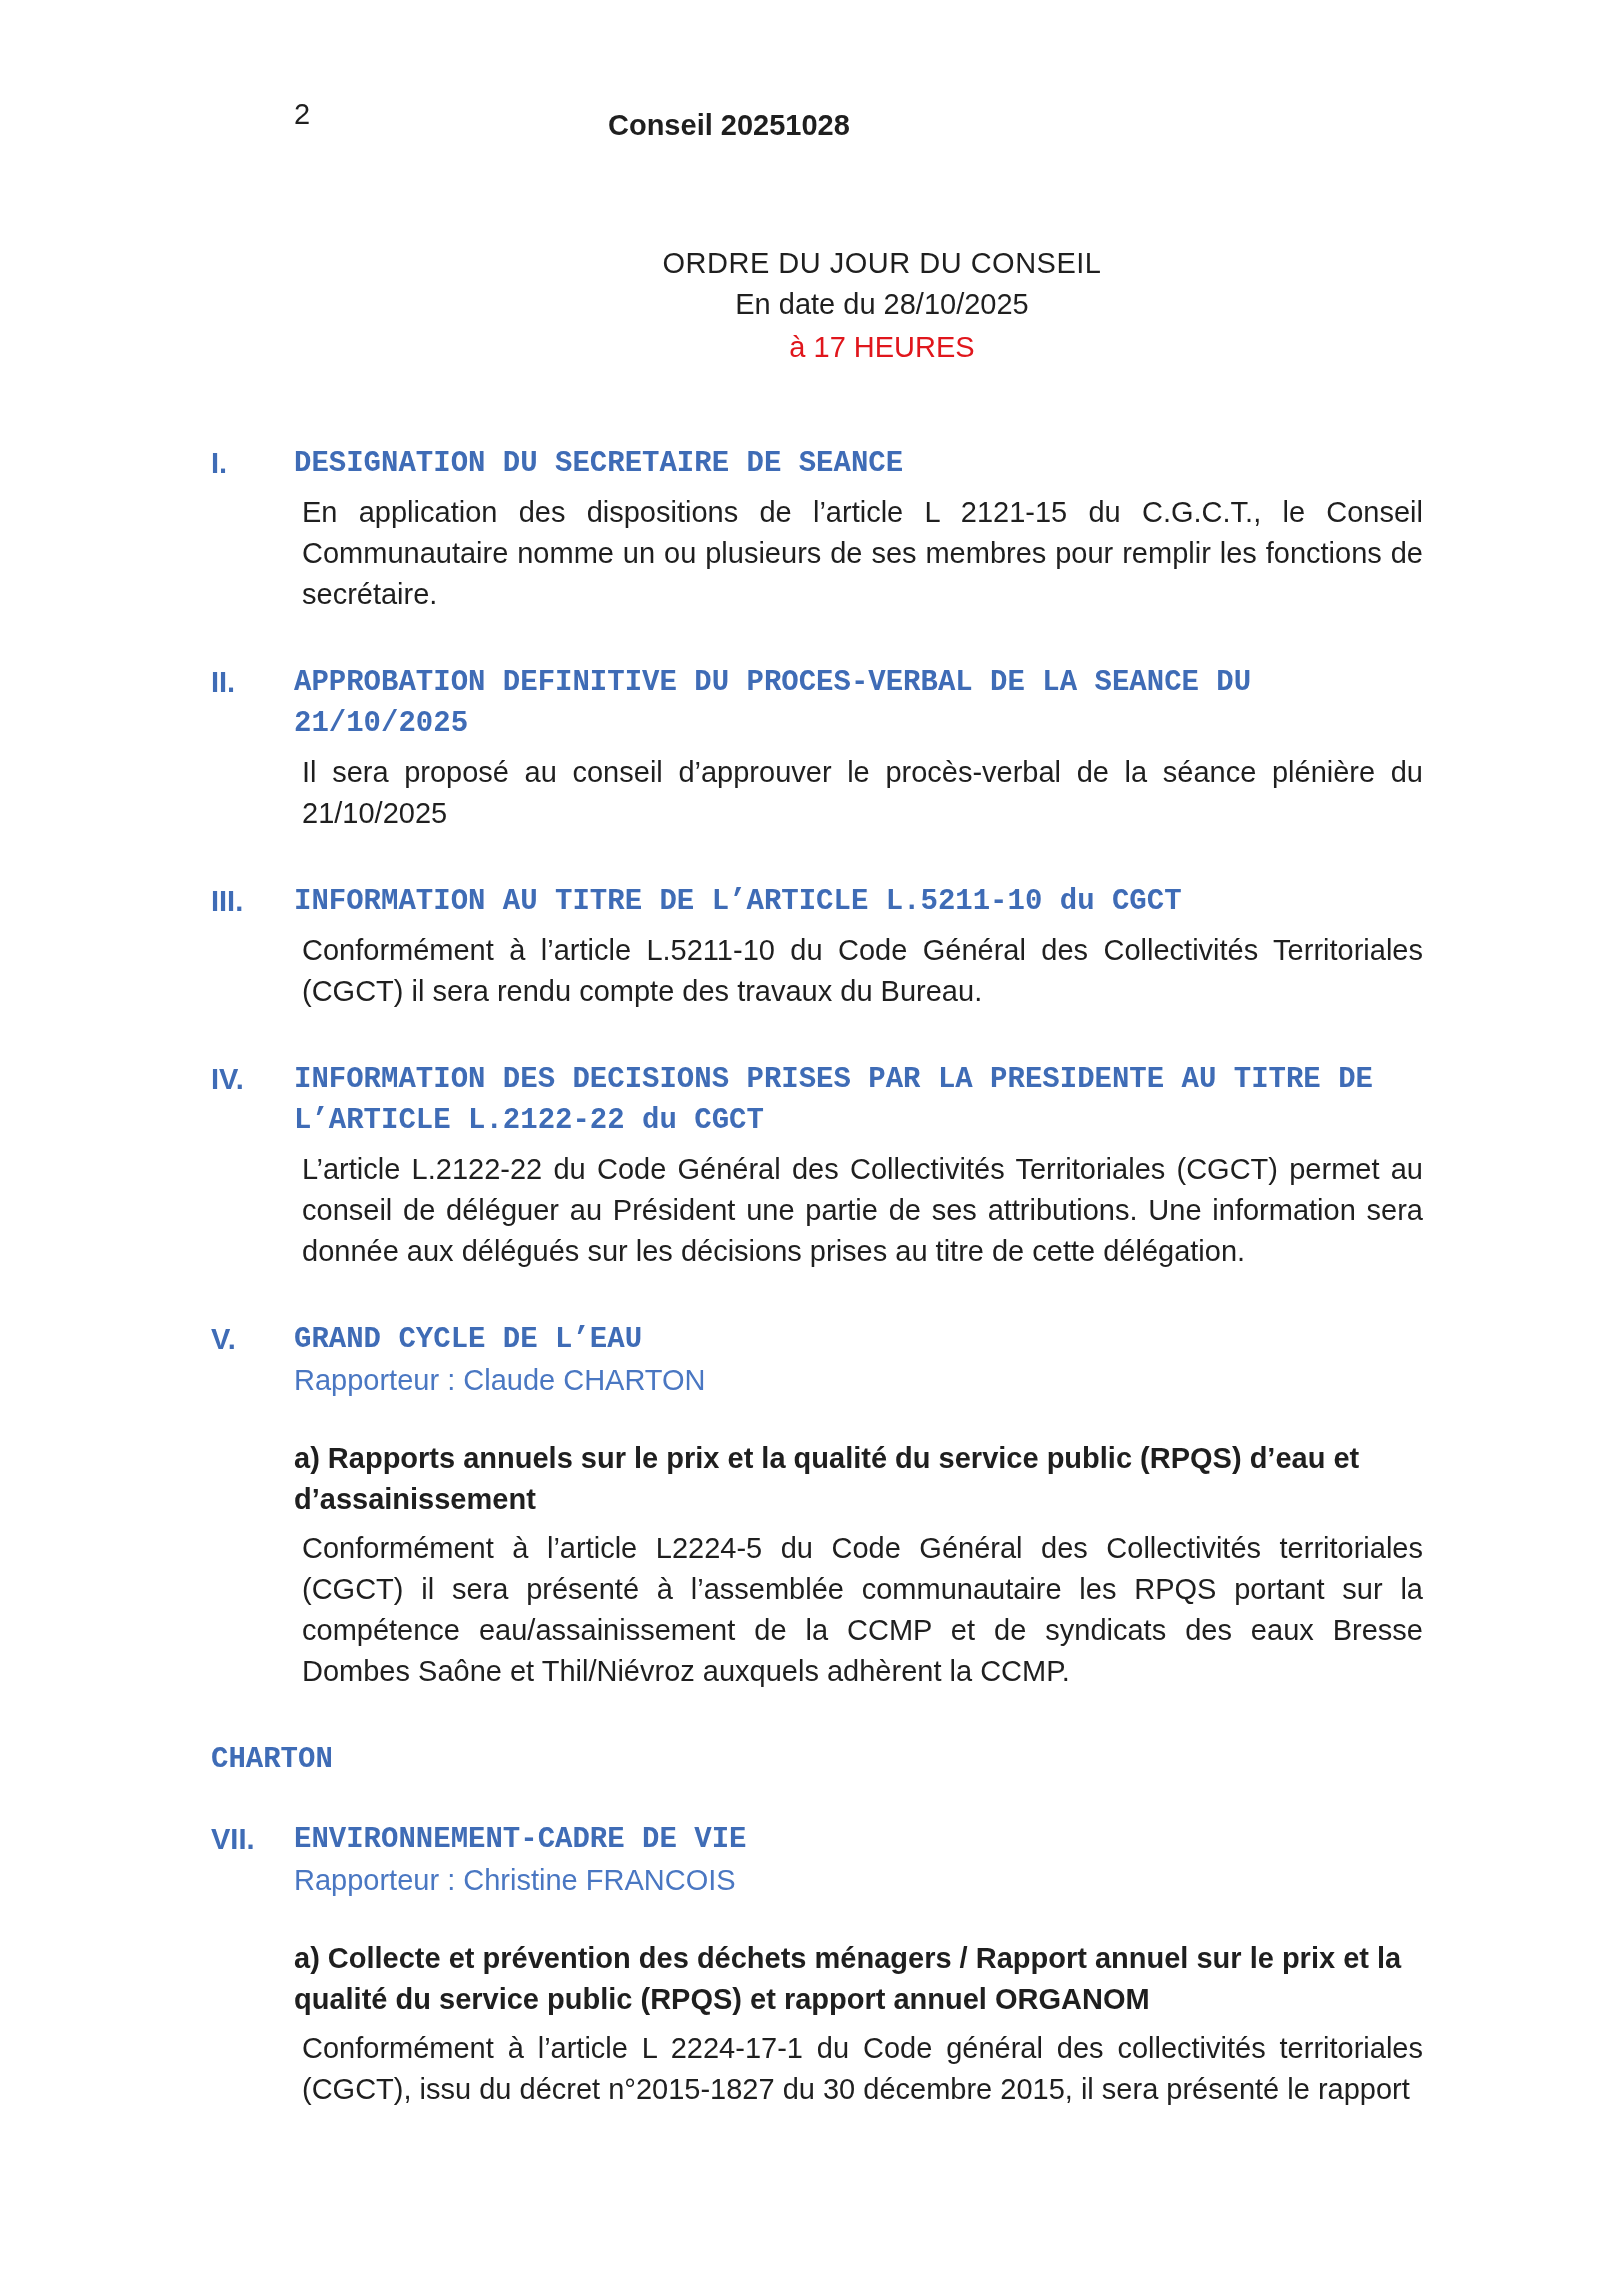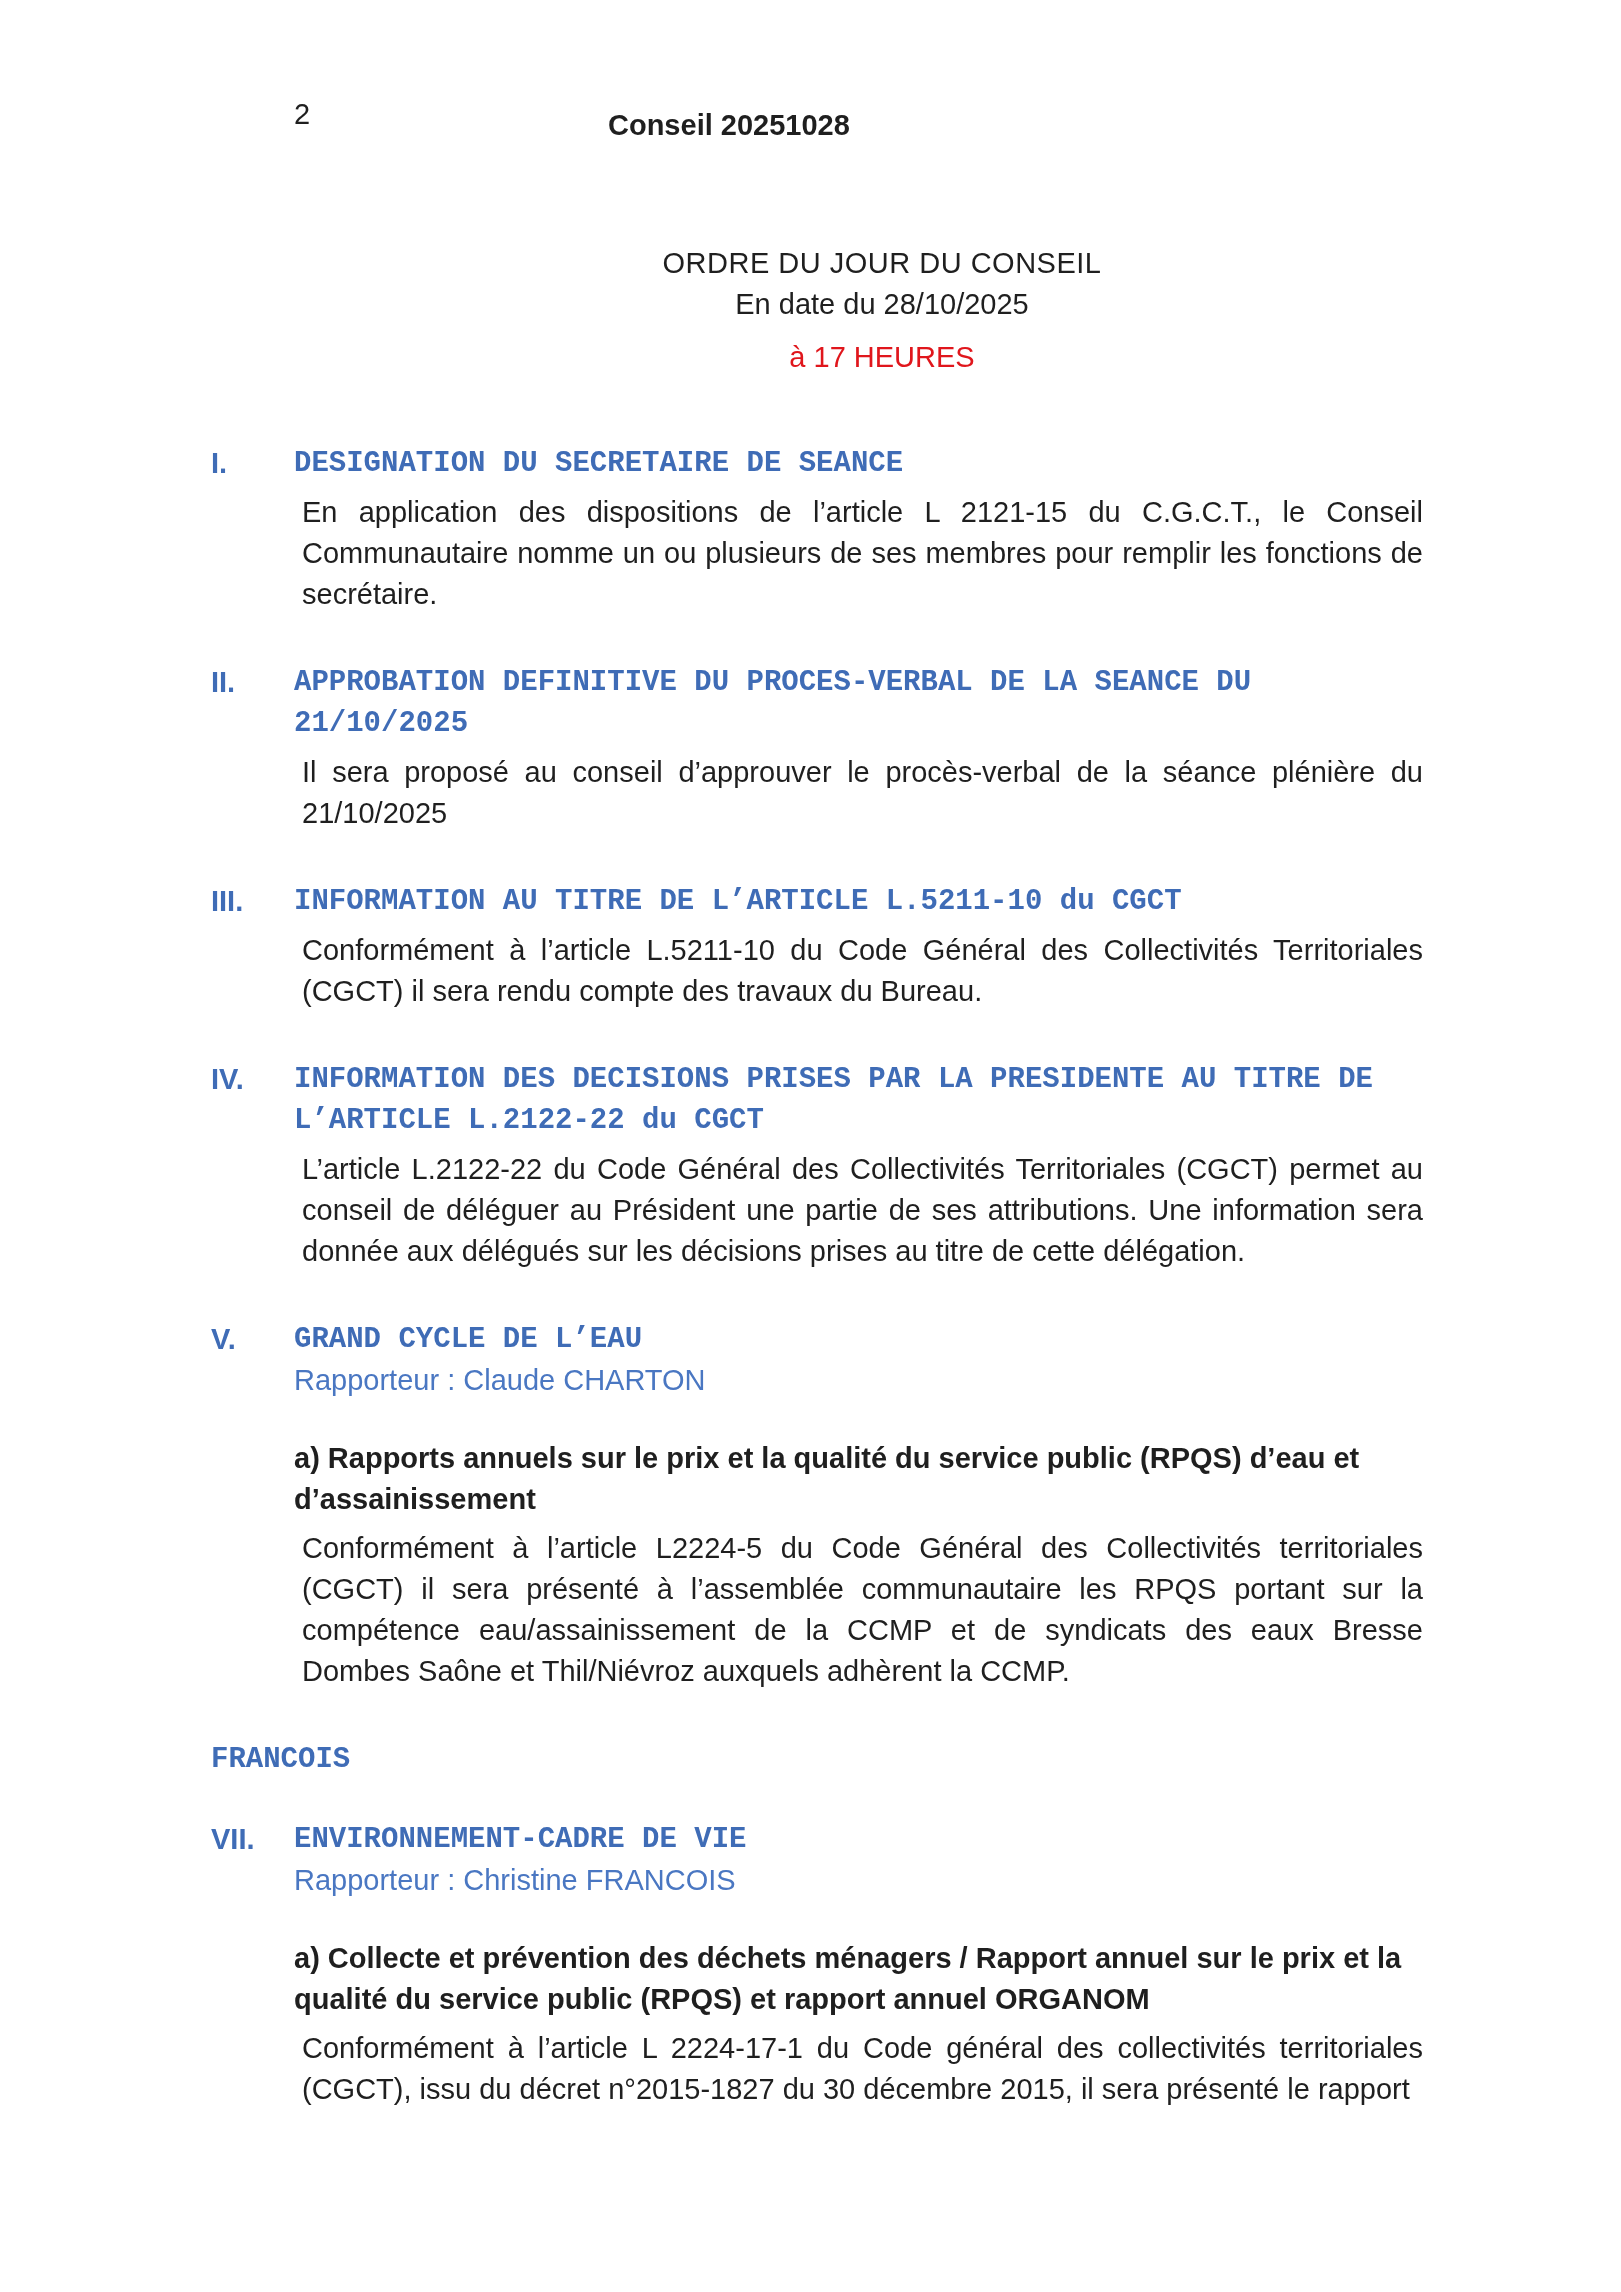--- a/index.html
+++ b/index.html
@@ -19,21 +19,21 @@
   .header-doc-ref { position: absolute; left: 608px; top: 11px; font-weight: bold; }
 
   .titleblock {
     position: absolute;
     top: 243px;
     left: 333px;
     width: 1098px;
     text-align: center;
   }
   .doc-title { letter-spacing: 0.5px; }
-  .doc-date { margin-bottom: 12px; }
+  .doc-date { margin-bottom: 2px; }
   .doc-time { color: var(--time-red, #e0161c); }
 
   .content { position: absolute; top: 443px; left: 211px; width: 1225px; }
   .agenda-section { display: flex; margin-bottom: 39px; }
   .numeral {
     flex: none;
     width: 83px;
     color: var(--heading-blue, #3f6cb6);
     font-weight: bold;
   }
@@ -101,21 +101,21 @@
         <div class="sec-rapporteur">Rapporteur : Claude CHARTON</div>
         <div class="item">
           <div class="item-label">a) Rapports annuels sur le prix et la qualité du service public (RPQS) d’eau et d’assainissement</div>
           <p class="body">Conformément à l’article L2224-5 du Code Général des Collectivités territoriales (CGCT) il sera présenté à l’assemblée communautaire les RPQS portant sur la compétence eau/assainissement de la CCMP et de syndicats des eaux Bresse Dombes Saône et Thil/Niévroz auxquels adhèrent la CCMP.</p>
         </div>
       </div>
     </section>
 
     <section class="agenda-section">
       <div class="sectext">
-        <div class="sec-heading">FRANCOIS</div>
+        <div class="sec-heading">CHARTON</div>
       </div>
     </section>
 
     <section class="agenda-section">
       <div class="numeral">VII.</div>
       <div class="sectext">
         <div class="sec-heading">ENVIRONNEMENT-CADRE DE VIE</div>
         <div class="sec-rapporteur">Rapporteur : Christine FRANCOIS</div>
         <div class="item">
           <div class="item-label">a) Collecte et prévention des déchets ménagers / Rapport annuel sur le prix et la qualité du service public (RPQS) et rapport annuel ORGANOM</div>

